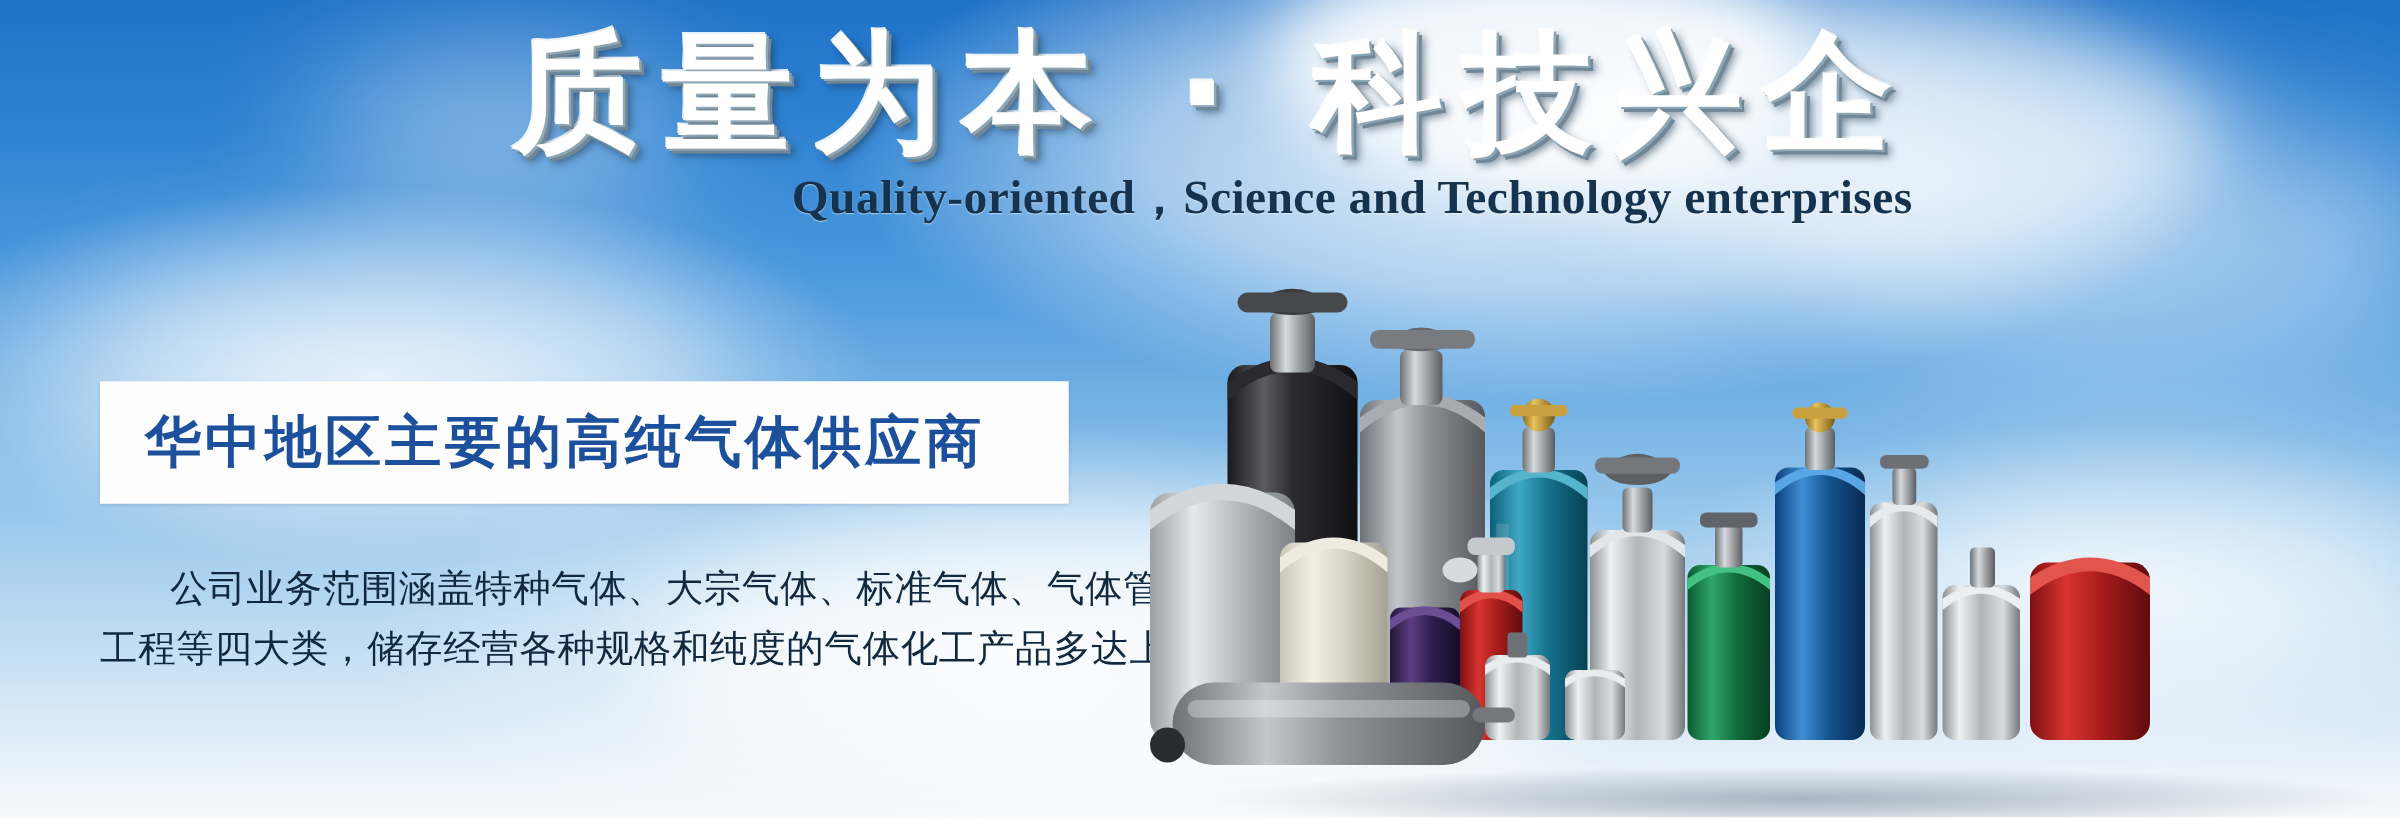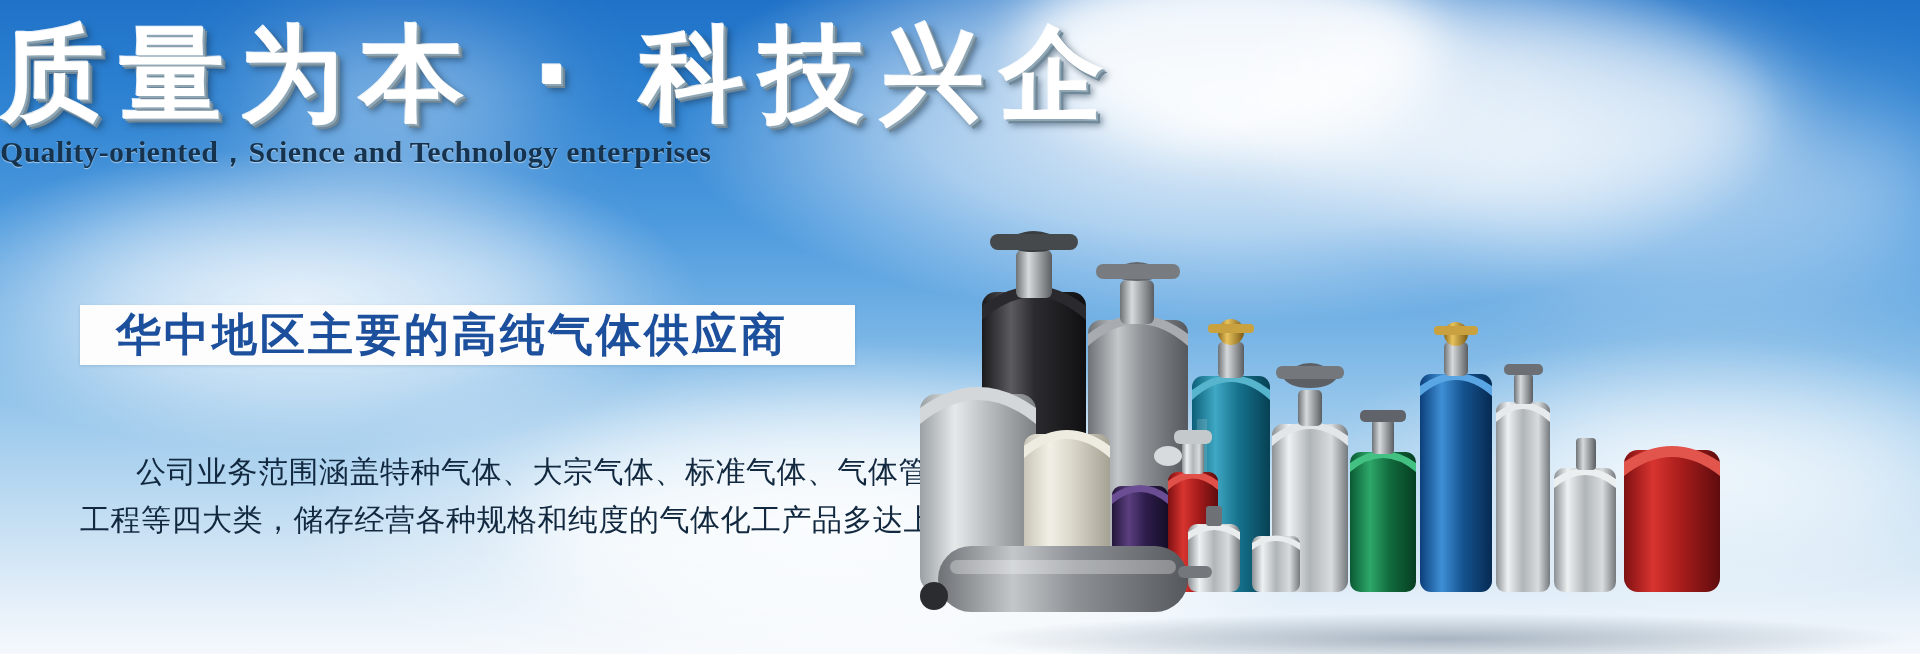--- a/index.html
+++ b/index.html
@@ -25,51 +25,51 @@
         #f4f8fc 100%);
   }
 
   
   .cloud{position:absolute;border-radius:50%;filter:blur(26px);background:rgba(255,255,255,.85);pointer-events:none;}
   .cloud.b{filter:blur(38px);background:rgba(255,255,255,.62);}
   .cloud.c{filter:blur(52px);background:rgba(255,255,255,.45);}
 
   
   .headline-wrap{
-    position:absolute;left:0;top:18px;width:1530px;text-align:left;
+    position:absolute;left:0;top:18px;width:1530px;text-align:right;
   }
   .headline{
     font-family:"DejaVu Sans","Liberation Sans",sans-serif;
     font-weight:bold;
     font-size:104px;
     letter-spacing:16px;
     color:#ffffff;
     line-height:1.08;
     white-space:nowrap;
     text-shadow:
        2px 2px 0 #8fa6b5,
        4px 4px 0 #6f8797,
        6px 6px 7px rgba(20,45,70,.55),
       -1px -1px 0 rgba(255,255,255,.9);
   }
   .subhead{
     margin-top:2px;
     font-family:"Liberation Serif","DejaVu Serif",serif;
     font-weight:bold;
-    font-size:30px;
+    font-size:38px;
     color:#15334e;
     white-space:nowrap;
     letter-spacing:.3px;
     text-shadow:0 1px 1px rgba(255,255,255,.55);
   }
 
   
   .whitebox{
     position:absolute;left:80px;top:305px;
-    width:775px;height:60px;
+    width:775px;height:98px;
     background:#fdfdfd;
     box-shadow:0 1px 3px rgba(30,70,110,.18);
     display:flex;align-items:center;
   }
   .whitebox-text{
     margin-left:36px;
     font-family:"DejaVu Sans","Liberation Sans",sans-serif;
     font-weight:bold;
     font-size:45px;
     letter-spacing:3px;

